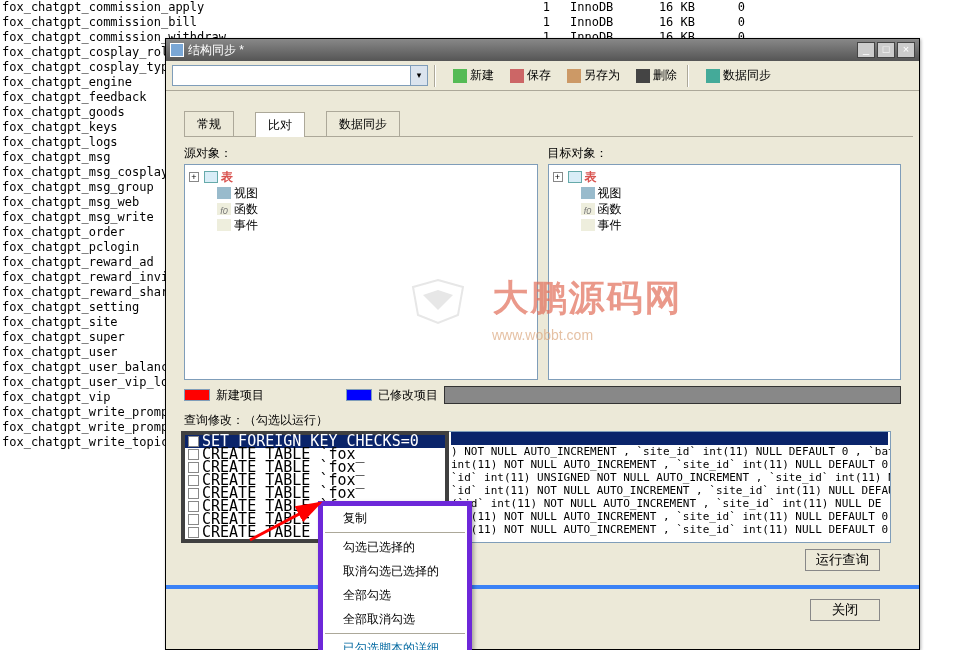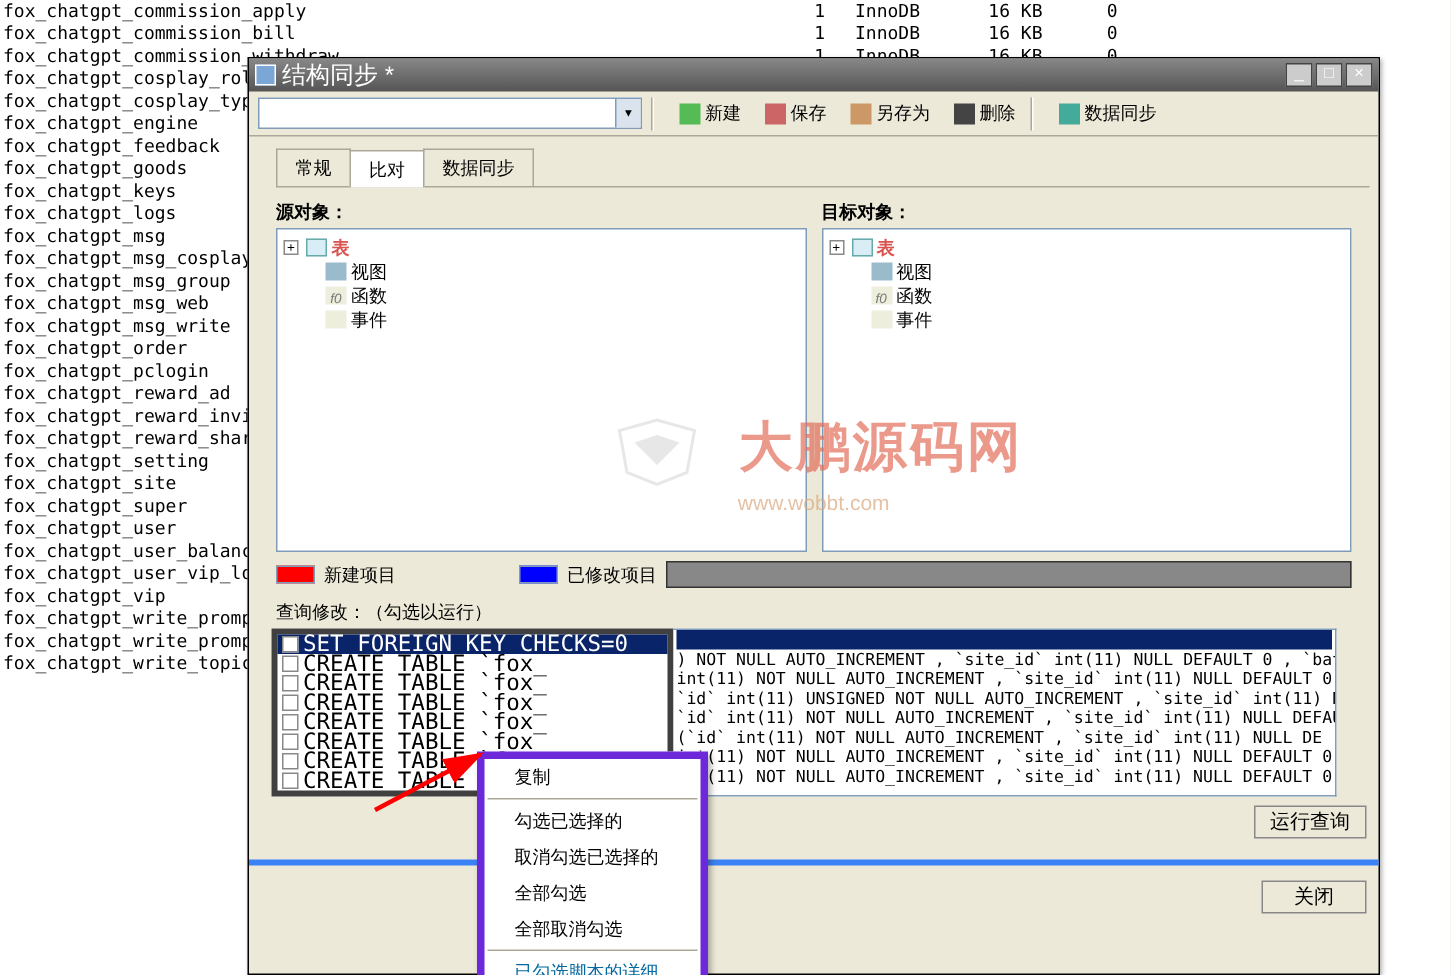--- a/index.html
+++ b/index.html
@@ -8,38 +8,38 @@
 .bg-row { display: flex; }
 .bg-name { width: 520px; padding-left: 2px; }
 .bg-c1 { width: 30px; text-align: right; }
 .bg-c2 { width: 65px; padding-left: 20px; }
 .bg-c3 { width: 80px; text-align: right; }
 .bg-c4 { width: 50px; text-align: right; }
 
 .dialog { position: absolute; left: 165px; top: 38px; width: 755px; height: 612px; background: #ece9d8; border: 1px solid #000; box-shadow: 1px 1px 3px rgba(0,0,0,.3); }
 .titlebar { height: 22px; background: linear-gradient(#888, #555); display: flex; align-items: center; padding: 0 4px; color: #fff; }
 .titlebar .ticon { width: 14px; height: 14px; background: #7aa7d6; border: 1px solid #fff; margin-right: 4px; }
-.titlebar .ttext { flex: 1; font-size: 16px; }
+.titlebar .ttext { flex: 1; font-size: 12px; }
 .winbtns { display: flex; gap: 2px; }
 .winbtn { width: 18px; height: 16px; background: #ccc; border: 1px solid #444; font-size: 11px; line-height: 12px; text-align: center; }
 
 .toolbar { height: 30px; display: flex; align-items: center; padding: 2px 6px; border-bottom: 1px solid #aca899; }
 .combo { width: 256px; height: 21px; background: #fff; border: 1px solid #7f9db9; display: flex; align-items: center; }
 .combo-arrow { width: 17px; height: 100%; background: #dbe4ee; border-left: 1px solid #7f9db9; margin-left: auto; text-align: center; font-size: 9px; line-height: 18px; }
 .tbtn { display: flex; align-items: center; gap: 3px; margin-left: 8px; height: 22px; padding: 0 4px; }
 .tbtn .ic { width: 14px; height: 14px; display: inline-block; }
 .tsep { width: 1px; height: 22px; background: #aca899; margin: 0 6px; box-shadow: 1px 0 #fff; }
 
-.tabs { display: flex; margin: 8px 6px 0 18px; border-bottom: 1px solid #aca899; }
+.tabs { display: flex; margin: 20px 6px 0 18px; border-bottom: 1px solid #aca899; gap: 22px; }
 .tab { padding: 4px 12px 3px; border: 1px solid #aca899; border-bottom: none; background: #ece9d8; margin-right: -1px; }
 .tab.active { background: #fff; position: relative; top: 1px; }
 
 .panels { display: flex; gap: 10px; padding: 8px 18px 4px; }
 .panel-col { flex: 1; }
-.panel-lbl { margin-bottom: 2px; font-weight: bold; }
+.panel-lbl { margin-bottom: 2px; }
 .tree { background: #fff; border: 1px solid #7f9db9; height: 216px; padding: 4px; line-height: 16px; }
 .tree-item { display: flex; align-items: center; gap: 3px; }
 .tree-item.ind { padding-left: 28px; }
 .sq { width: 10px; height: 10px; border: 1px solid #888; text-align: center; font-size: 9px; line-height: 8px; margin-right: 2px; }
 .ic-tbl { color: #d9534f; font-weight: bold; }
 .ic-sm { width: 14px; height: 12px; display: inline-block; }
 
 .watermark { position: absolute; left: 50%; top: 235px; transform: translateX(-50%); text-align: center; pointer-events: none; opacity: .7; }
 .watermark .logo { font-size: 36px; color: #e26e5a; font-weight: bold; letter-spacing: 2px; }
 .watermark .shield { display: inline-block; width: 70px; height: 50px; vertical-align: middle; margin-right: 8px; }
@@ -59,21 +59,21 @@
 .qrow.sel { background: #0a246a; color: #fff; }
 .cb { width: 11px; height: 11px; border: 1px solid #888; background: #fff; margin: 0 3px; flex-shrink: 0; }
 
 .context-menu { position: absolute; left: 318px; top: 456px; width: 154px; background: #fff; border: 5px solid #6d28d9; box-shadow: 2px 2px 4px rgba(0,0,0,.3); z-index: 10; margin-top: 45px; }
 .cm-item { padding: 4px 20px; line-height: 16px; }
 .cm-item.disabled { color: #0369a1; }
 .cm-sep { height: 1px; background: #aca899; margin: 2px 2px; }
 
 .arrow-anno { position: absolute; left: 245px; top: 495px; z-index: 11; pointer-events: none; }
 
-.btn-row { display: flex; justify-content: flex-end; padding: 6px 8px 4px; }
+.btn-row { display: flex; justify-content: flex-end; padding: 6px 39px 4px; }
 .btn-row.border { border-top: 4px solid #3b82f6; margin-top: 10px; padding-top: 10px; }
 .btn { min-width: 70px; height: 22px; background: #ece9d8; border: 1px solid #888; padding: 0 10px; }
 </style>
 </head>
 <body>
 
 <div class="bg-table">
 
 <div class="bg-row">
       <div class="bg-name">fox_chatgpt_commission_apply</div>

